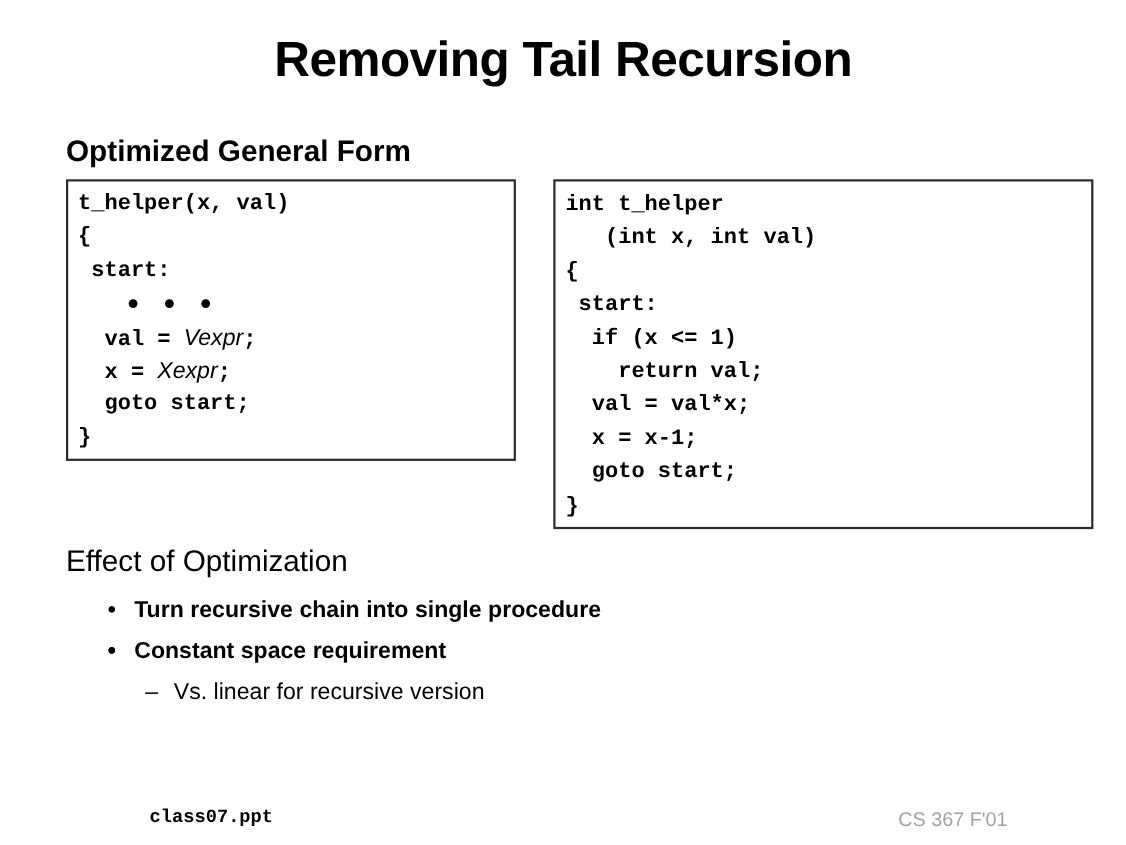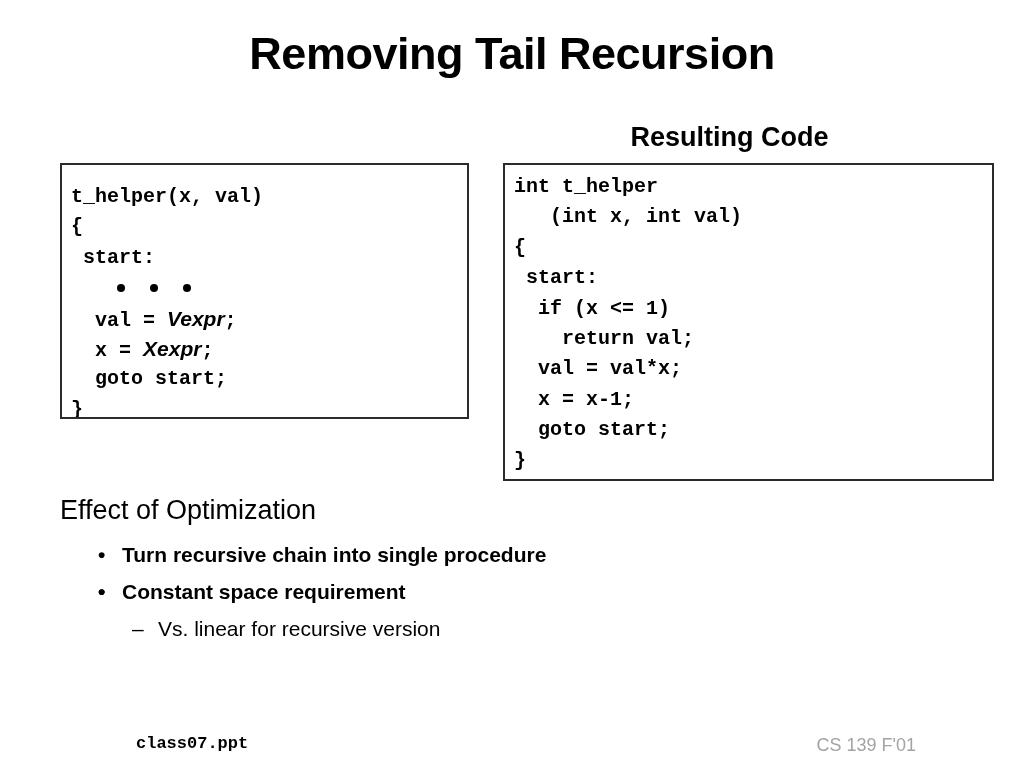--- a/index.html
+++ b/index.html
@@ -65,35 +65,35 @@
     line-height: 30.4px;
     color: #000;
     white-space: pre;
     overflow: hidden;
   }
   .code-box.left {
     left: 60px;
     top: 163px;
     width: 409px;
     height: 256px;
-    padding: 17px 0 0 9px;
+    padding: 6px 0 0 9px;
   }
   .code-box.right {
     left: 503px;
     top: 163px;
     width: 491px;
     height: 318px;
     padding: 7px 0 0 9px;
   }
   .code-line { display: block; height: 30.4px; }
 
   
   .meta {
     font-family: "Liberation Sans", sans-serif;
-    font-weight: bold;
+    font-weight: normal;
     font-style: italic;
     font-size: 21px;
   }
 
   
   .dots-line {
     display: block;
     height: 30.4px;
     position: relative;
   }
@@ -202,34 +202,34 @@
     white-space: nowrap;
   }
 </style>
 </head>
 <body>
 
 <div class="slide">
 
   <div class="slide-title">Removing Tail Recursion</div>
 
+  <div class="col-heading left">Optimized General Form</div>
 
   <div class="code-box left" id="left-code-box"><span class="code-line">t_helper(x, val)</span><span class="code-line">{</span><span class="code-line"> start:</span><span class="dots-line"><span class="dot"></span><span class="dot"></span><span class="dot"></span></span><span class="code-line">  val = <span class="meta">Vexpr</span>;</span><span class="code-line">  x = <span class="meta">Xexpr</span>;</span><span class="code-line">  goto start;</span><span class="code-line">}</span></div>
 
-  <div class="col-heading right">Resulting Code</div>
 
   <div class="code-box right" id="right-code-box"><span class="code-line">int t_helper</span><span class="code-line">   (int x, int val)</span><span class="code-line">{</span><span class="code-line"> start:</span><span class="code-line">  if (x &lt;= 1)</span><span class="code-line">    return val;</span><span class="code-line">  val = val*x;</span><span class="code-line">  x = x-1;</span><span class="code-line">  goto start;</span><span class="code-line">}</span></div>
 
   <div class="section-heading">Effect of Optimization</div>
 
   <div class="bullets" id="bullet-list">
       <div class="bullet-row"><span class="marker">•</span><span>Turn recursive chain into single procedure</span></div>
       <div class="bullet-row"><span class="marker">•</span></div>
       <div class="bullet-row"><span class="marker">•</span><span>Constant space requirement</span></div>
       <div class="subbullet-row"><span class="marker">–</span><span>Vs. linear for recursive version</span></div>
     </div>
 
   <div class="footer-file">class07.ppt</div>
 
 
-  <div class="footer-course">CS 139 F'01</div>
+  <div class="footer-course">CS 367 F'01</div>
 
 </div>
 
 </body></html>

